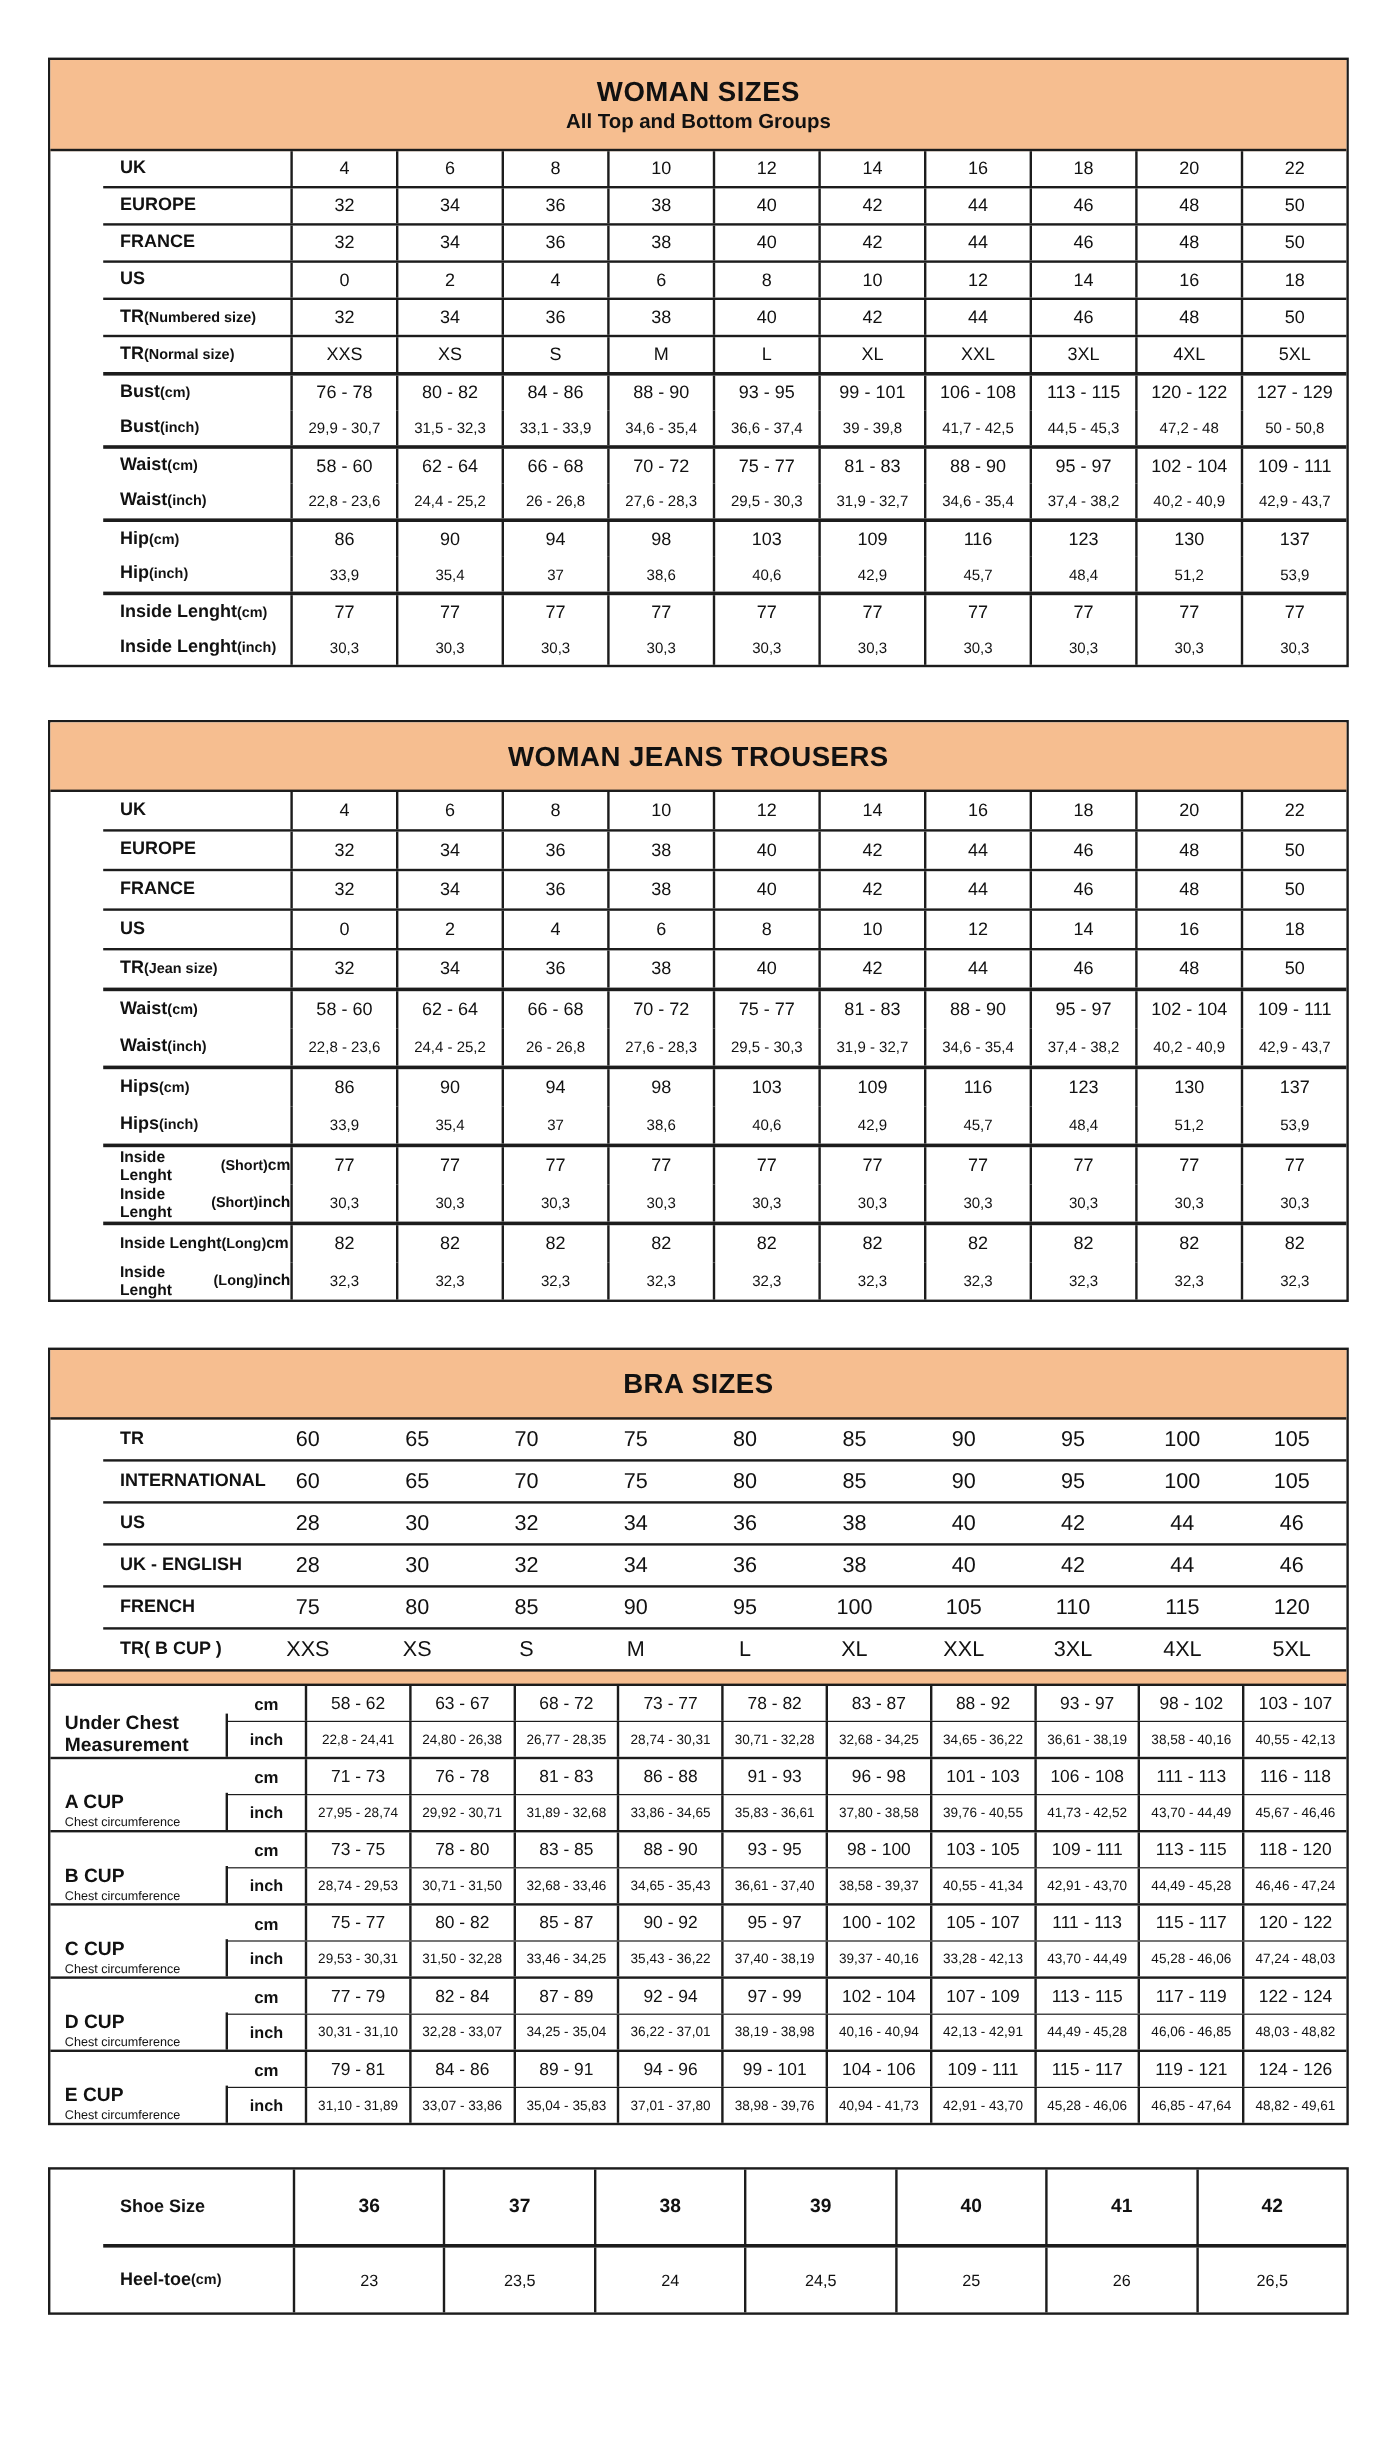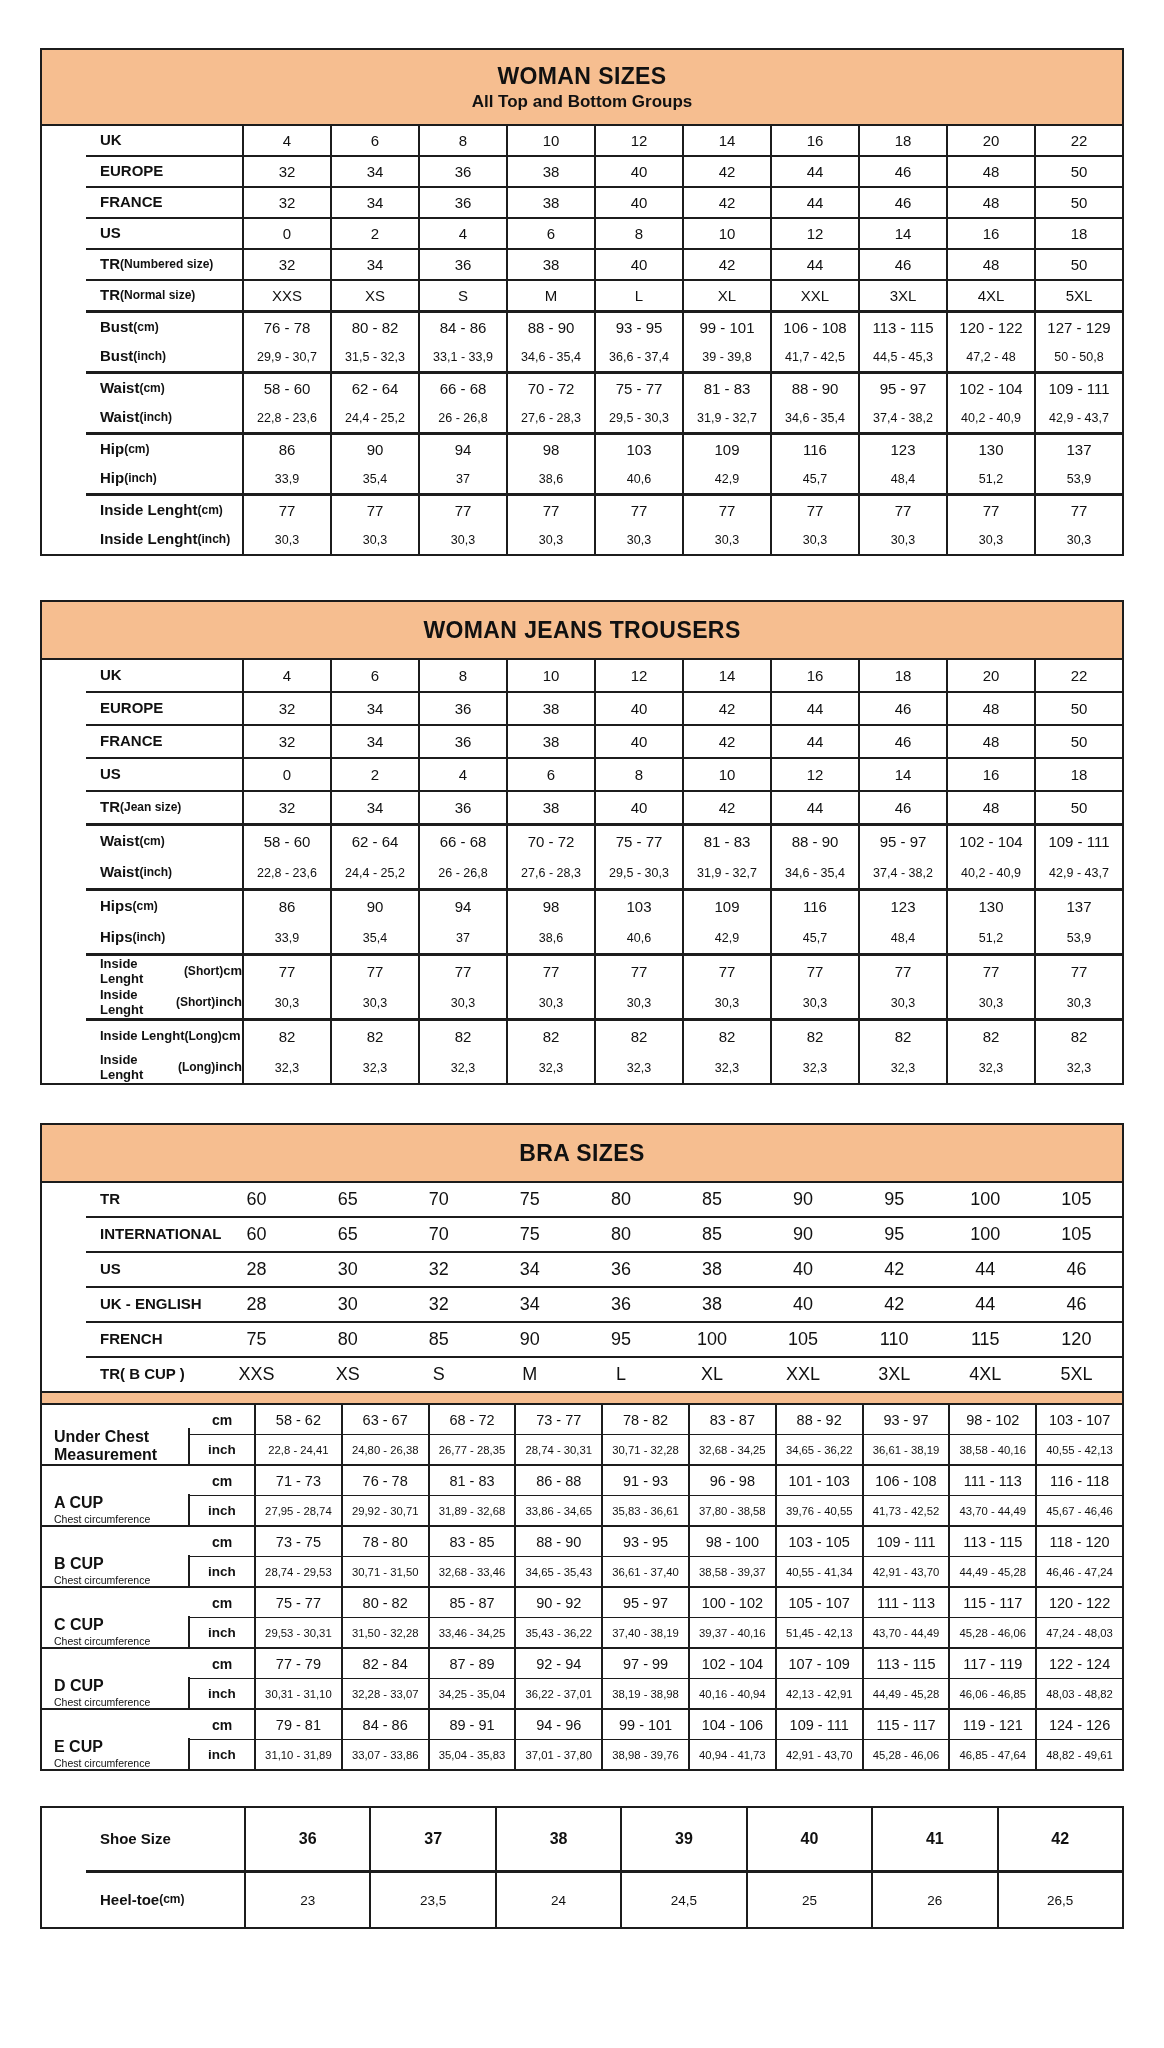--- a/index.html
+++ b/index.html
@@ -762,21 +762,21 @@
               <div class="vcell">120 - 122</div>
             </div>
             <div class="cup-row inchrow">
               <div class="unit-cell">inch</div>
               <div class="vcell">29,53 - 30,31</div>
               <div class="vcell">31,50 - 32,28</div>
               <div class="vcell">33,46 - 34,25</div>
               <div class="vcell">35,43 - 36,22</div>
               <div class="vcell">37,40 - 38,19</div>
               <div class="vcell">39,37 - 40,16</div>
-              <div class="vcell">51,45 - 42,13</div>
+              <div class="vcell">33,28 - 42,13</div>
               <div class="vcell">43,70 - 44,49</div>
               <div class="vcell">45,28 - 46,06</div>
               <div class="vcell">47,24 - 48,03</div>
             </div>
           </div>
         </div>
         <div class="cupgrp">
           <div class="cup-label">
             <div class="cup-title">D CUP</div>
             <div class="cup-sub">Chest circumference</div>

